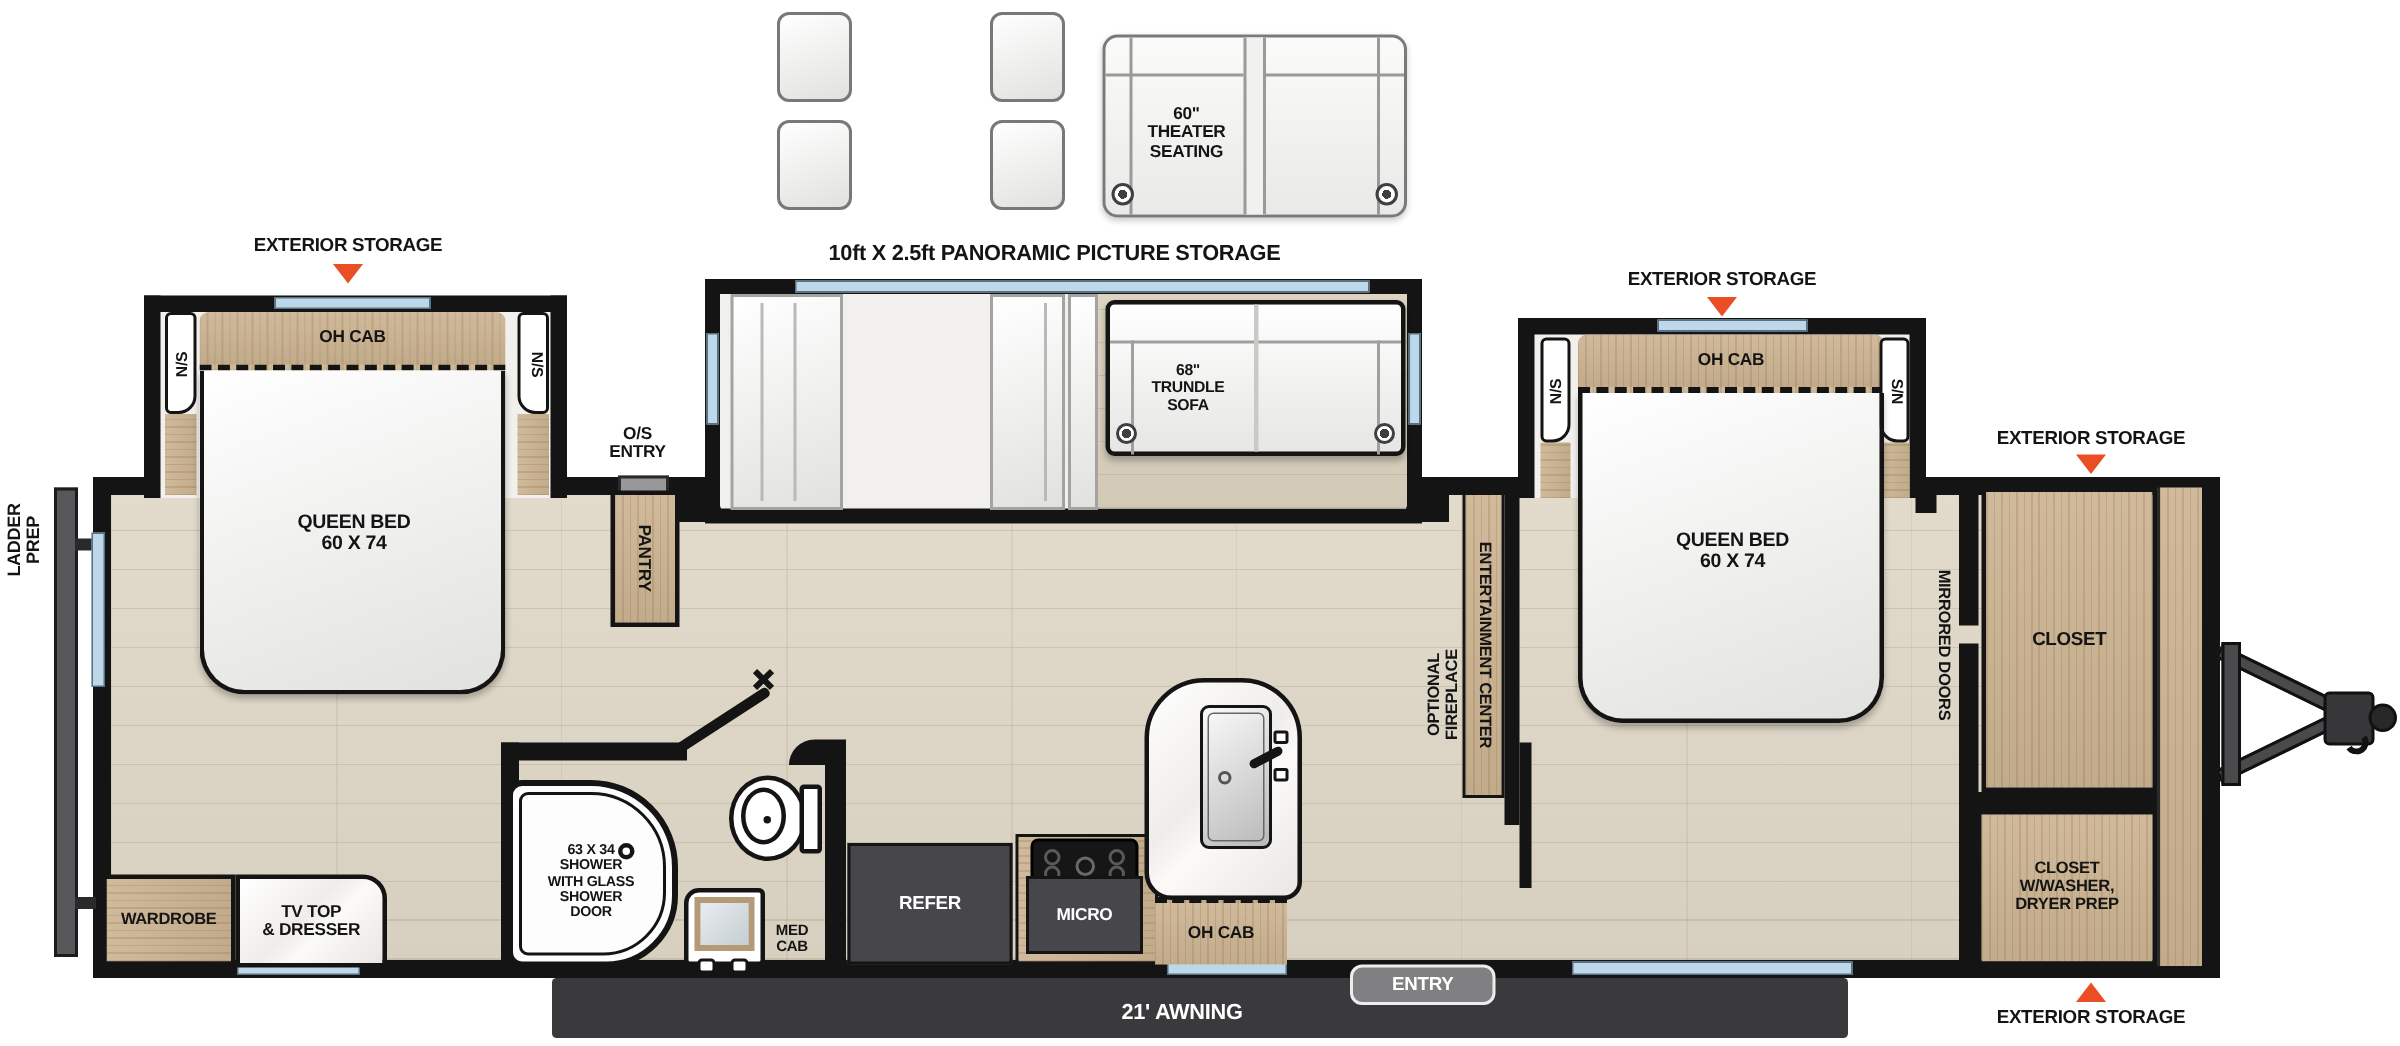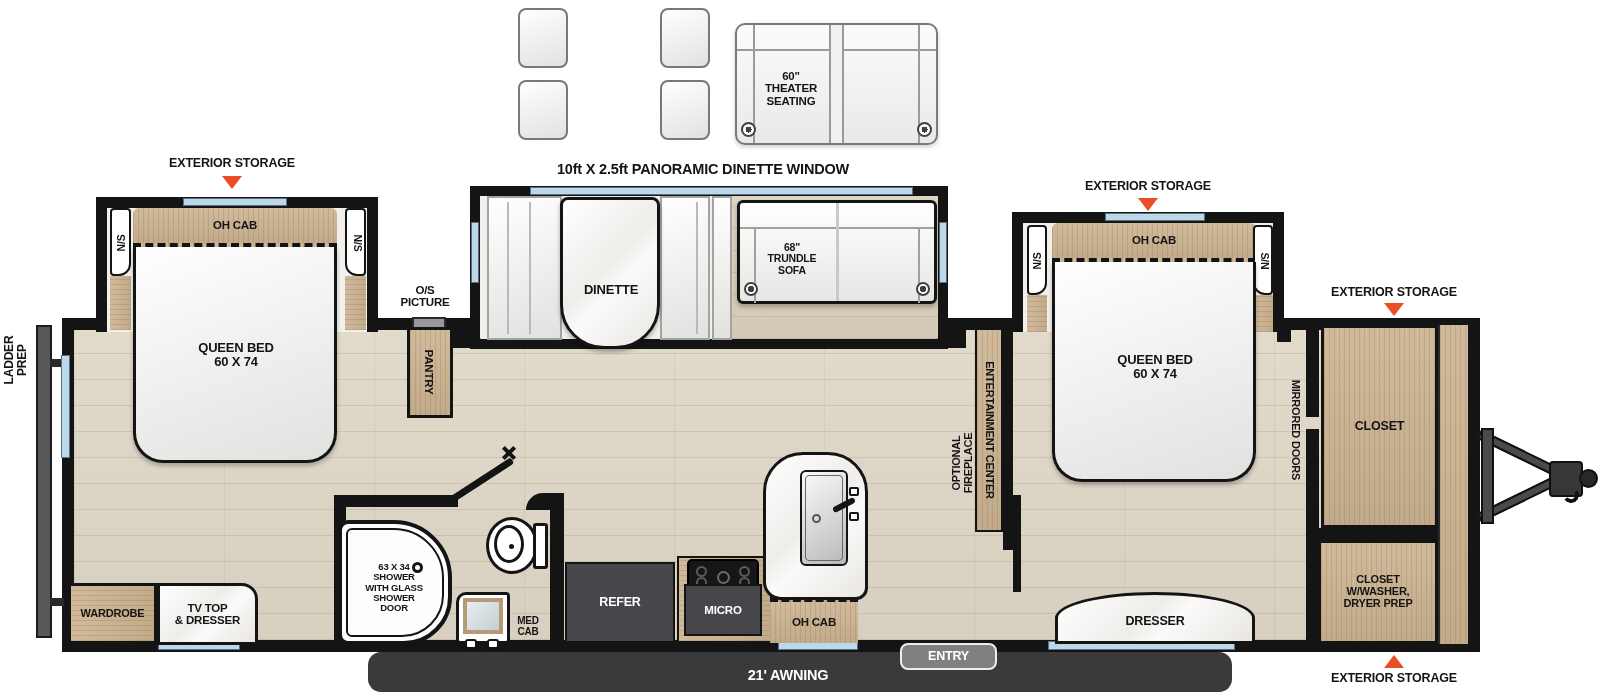--- a/index.html
+++ b/index.html
@@ -75,21 +75,21 @@
     <div class="abs" style="left:16px;top:0;width:2px;height:100%;background:#9a9a98;"></div>
     <div class="abs" style="right:16px;top:0;width:2px;height:100%;background:#9a9a98;"></div>
     <div class="abs" style="left:92px;top:0;width:15px;height:100%;background:#f1f1ef;border-left:2px solid #9a9a98;border-right:2px solid #9a9a98;"></div>
     <div class="abs cup" style="left:4px;bottom:6px;width:15px;height:15px;"></div>
     <div class="abs cup" style="right:4px;bottom:6px;width:15px;height:15px;"></div>
     <div class="pin lbl" style="left:54px;top:64px;font-size:11.5px;">60"
 THEATER
 SEATING</div>
   </div>
 
-  <div class="pin lbl" style="left:703px;top:170px;font-size:14.5px;">10ft X 2.5ft PANORAMIC DINETTE WINDOW</div>
+  <div class="pin lbl" style="left:703px;top:170px;font-size:14.5px;">10ft X 2.5ft PANORAMIC PICTURE STORAGE</div>
 
   <div class="pin lbl" style="left:232px;top:164px;font-size:12.5px;">EXTERIOR STORAGE</div>
   <div class="abs tri-down" style="left:222px;top:176px;"></div>
   <div class="pin lbl" style="left:1148px;top:187px;font-size:12.5px;">EXTERIOR STORAGE</div>
   <div class="abs tri-down" style="left:1138px;top:198px;"></div>
   <div class="pin lbl" style="left:1394px;top:293px;font-size:12.5px;">EXTERIOR STORAGE</div>
   <div class="abs tri-down" style="left:1384px;top:303px;"></div>
   <div class="abs tri-up" style="left:1384px;top:655px;"></div>
   <div class="pin lbl" style="left:1394px;top:679px;font-size:12.5px;">EXTERIOR STORAGE</div>
 
@@ -110,38 +110,35 @@
   </div>
   <div class="abs grainh" style="left:68px;top:583px;width:89px;height:61px;border:3px solid #141414;">
     <div class="cfill lbl" style="font-size:11px;">WARDROBE</div>
   </div>
   <div class="abs marble" style="left:157px;top:583px;width:101px;height:62px;border:3px solid #141414;border-radius:0 16px 0 0;">
     <div class="cfill lbl" style="font-size:11.5px;">TV TOP
 &amp; DRESSER</div>
   </div>
 
   <div class="pin lbl" style="left:425px;top:296px;font-size:11.5px;">O/S
-PICTURE</div>
+ENTRY</div>
   <div class="abs" style="left:412px;top:317px;width:34px;height:14px;background:#98989a;border:2px solid #2a2a2a;"></div>
   <div class="abs" style="left:423px;top:333px;width:12px;height:8px;background:#222;border-radius:0 0 4px 4px;"></div>
   <div class="abs grainv" style="left:407px;top:327px;width:46px;height:91px;border:3.5px solid #141414;">
     <div class="pin r90 lbl" style="left:19px;top:42px;font-size:11.5px;">PANTRY</div>
   </div>
 
   <div class="abs soft" style="left:487px;top:196px;width:75px;height:144px;border:2px solid #a3a3a1;">
     <div class="seam" style="left:18px;"></div>
     <div class="seam" style="left:40px;"></div>
   </div>
   <div class="abs soft" style="left:660px;top:196px;width:50px;height:144px;border:2px solid #a3a3a1;">
     <div class="seam" style="left:34px;"></div>
   </div>
   <div class="abs soft" style="left:712px;top:196px;width:20px;height:144px;border:2px solid #a3a3a1;"></div>
-  <div class="abs marble" style="left:560px;top:197px;width:100px;height:152px;border:3.5px solid #141414;border-radius:8px 8px 44px 44px;box-shadow:0 3px 4px rgba(0,0,0,.3);">
-    <div class="pin lbl" style="left:48px;top:90px;font-size:13px;">DINETTE</div>
-  </div>
   <div class="abs" style="left:737px;top:200px;width:200px;height:104px;border:3px solid #141414;border-radius:6px;background:linear-gradient(180deg,#ffffff,#e6e6e4);box-shadow:0 3px 4px rgba(0,0,0,.25);">
     <div class="abs" style="left:0;top:24px;width:100%;height:2px;background:#a0a09e;"></div>
     <div class="abs" style="left:96px;top:0;width:3px;height:100%;background:#c9c9c7;"></div>
     <div class="abs" style="left:14px;top:24px;width:2px;height:76px;background:#a0a09e;"></div>
     <div class="abs" style="right:14px;top:24px;width:2px;height:76px;background:#a0a09e;"></div>
     <div class="abs cup" style="left:4px;bottom:5px;width:14px;height:14px;"></div>
     <div class="abs cup" style="right:4px;bottom:5px;width:14px;height:14px;"></div>
     <div class="pin lbl" style="left:52px;top:56px;font-size:10.5px;">68"
 TRUNDLE
 SOFA</div>
@@ -217,23 +214,20 @@
   <div class="abs" style="left:1027px;top:225px;width:20px;height:70px;background:#fff;border:2.5px solid #141414;border-radius:4px 4px 12px 4px;">
     <div class="pin rm90 lbl" style="left:9px;top:34px;font-size:10.5px;">N/S</div>
   </div>
   <div class="abs" style="left:1253px;top:225px;width:20px;height:70px;background:#fff;border:2.5px solid #141414;border-radius:4px 4px 4px 12px;">
     <div class="pin r90 lbl" style="left:9px;top:34px;font-size:10.5px;">S/N</div>
   </div>
   <div class="abs soft" style="left:1052px;top:262px;width:204px;height:220px;border:3.5px solid #141414;border-top:none;border-radius:0 0 30px 30px;box-shadow:0 3px 4px rgba(0,0,0,.25);">
     <div class="pin lbl" style="left:100px;top:105px;font-size:13px;">QUEEN BED
 60 X 74</div>
   </div>
-  <div class="abs marble" style="left:1055px;top:592px;width:200px;height:52px;border:3px solid #141414;border-radius:50% 50% 0 0 / 26px 26px 0 0;">
-    <div class="cfill lbl" style="font-size:12.5px;padding-top:8px;">DRESSER</div>
-  </div>
   <div class="pin r90 lbl" style="left:1295px;top:430px;font-size:11px;">MIRRORED DOORS</div>
   <div class="abs wall" style="left:1277px;top:320px;width:14px;height:22px;"></div>
   <div class="abs wall" style="left:1306px;top:325px;width:13px;height:92px;"></div>
   <div class="abs wall" style="left:1306px;top:429px;width:13px;height:101px;"></div>
 
   <div class="abs grainv" style="left:1321px;top:325px;width:117px;height:203px;border:3px solid #141414;">
     <div class="cfill lbl" style="font-size:12.5px;">CLOSET</div>
   </div>
   <div class="abs wall" style="left:1306px;top:528px;width:132px;height:12px;"></div>
   <div class="abs wall" style="left:1306px;top:528px;width:12px;height:116px;"></div>
@@ -245,20 +239,20 @@
   <div class="abs grainv" style="left:1438px;top:325px;width:30px;height:319px;border-left:2px solid #2a2a2a;"></div>
 
   <div class="abs" style="left:1479px;top:429px;width:98px;height:10px;background:#4a4a4c;border:2px solid #111;transform:rotate(26deg);transform-origin:left center;"></div>
   <div class="abs" style="left:1479px;top:513px;width:98px;height:10px;background:#4a4a4c;border:2px solid #111;transform:rotate(-26deg);transform-origin:left center;"></div>
   <div class="abs" style="left:1481px;top:428px;width:13px;height:96px;background:#4a4a4c;border:2px solid #111;"></div>
   <div class="abs" style="left:1549px;top:461px;width:34px;height:36px;background:#37373a;border:2px solid #111;border-radius:4px;"></div>
   <div class="abs" style="left:1579px;top:469px;width:19px;height:19px;background:#28282a;border:2px solid #111;border-radius:50%;"></div>
   <div class="abs" style="left:1563px;top:487px;width:16px;height:16px;border:4px solid #111;border-color:transparent #111 #111 transparent;border-radius:50%;transform:rotate(10deg);"></div>
 
 
-  <div class="abs" style="left:368px;top:652px;width:864px;height:40px;background:#3A3A3C;border-radius:13px;">
+  <div class="abs" style="left:368px;top:652px;width:864px;height:40px;background:#3A3A3C;border-radius:3px;">
     <div class="pin lbl" style="left:420px;top:24px;color:#fff;font-size:14.5px;">21' AWNING</div>
   </div>
   <div class="abs" style="left:900px;top:643px;width:97px;height:27px;background:#808083;border:2px solid #ededed;border-radius:8px;">
     <div class="cfill lbl" style="color:#fff;font-size:12.5px;">ENTRY</div>
   </div>
 
 </div>
 
 </body></html>

